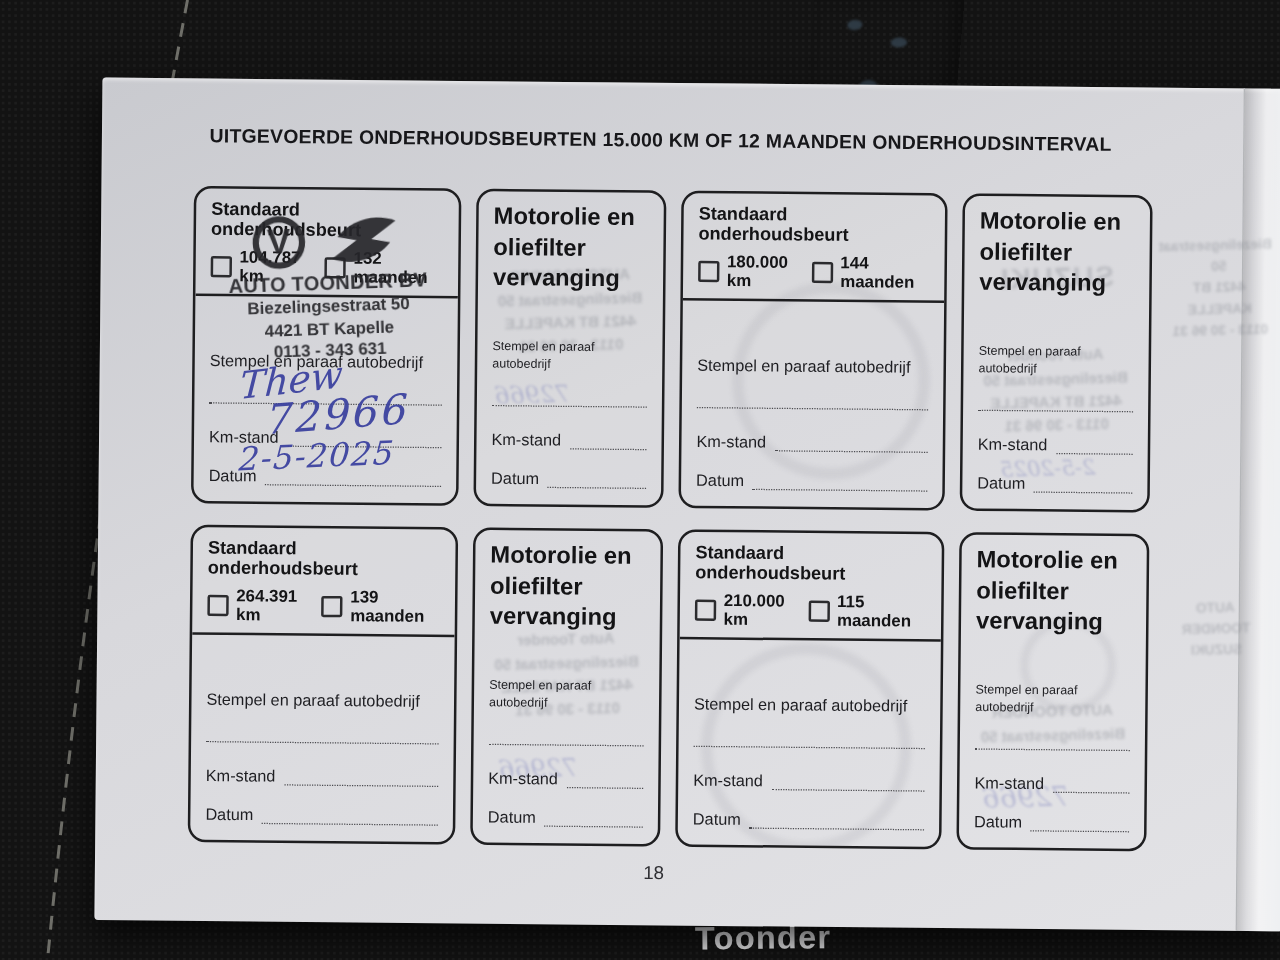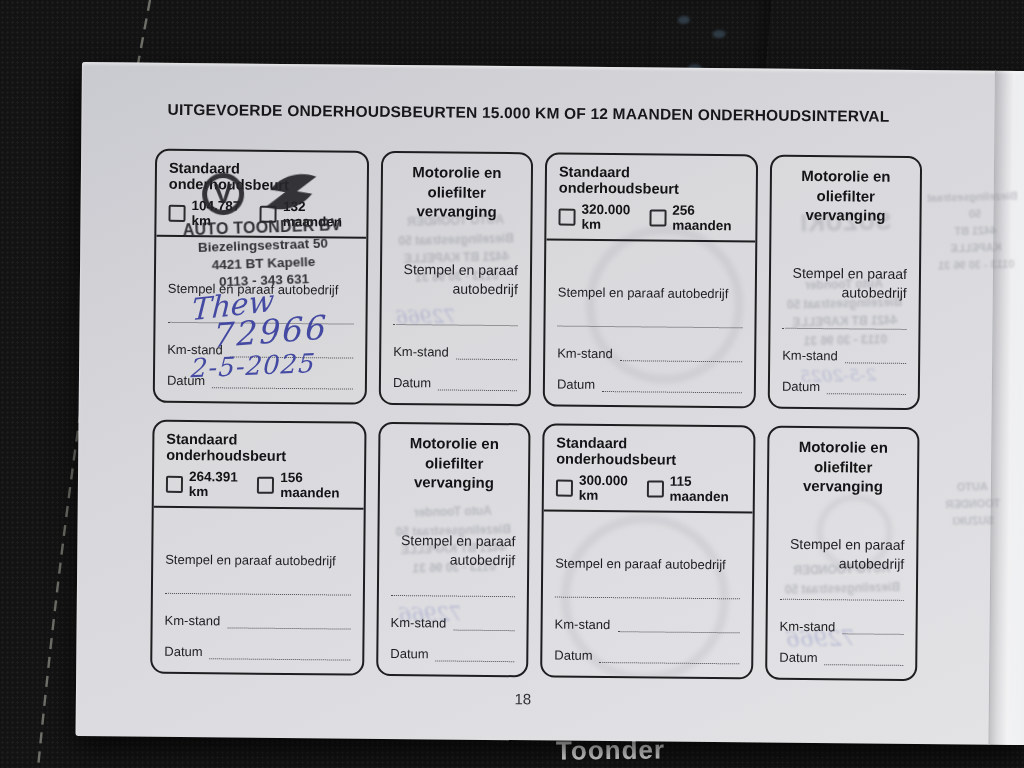--- a/index.html
+++ b/index.html
@@ -52,28 +52,28 @@
     display:grid;grid-template-columns:214px 152px 213px 152px;
     column-gap:12px;row-gap:17px;
   }
   .box{
     position:relative;height:254px;box-sizing:border-box;
     border:2.2px solid #1e1e20;border-radius:14px;
     display:flex;flex-direction:column;padding:9px 12px 13px;
     background:rgba(255,255,255,.05);overflow:hidden;
   }
   .box-head{font-weight:bold;font-size:14.5px;color:#141416;position:relative;z-index:2;}
-  .oil .box-head{font-size:15px;line-height:1.3;text-align:center;}
+  .oil .box-head{font-size:19px;line-height:1.3;}
   .check-row{display:flex;align-items:center;gap:6px;margin-top:6px;font-weight:bold;font-size:13.5px;color:#141416;position:relative;z-index:2;}
   .chk{width:13px;height:13px;border:2px solid #2b2b2e;border-radius:2px;flex:none;background:transparent;}
   .chk-label{margin-right:12px;}
   .rule{border-bottom:2px solid #1e1e20;margin:7px -12px 0;position:relative;z-index:2;}
   .spacer{flex:1;}
   .field-label{font-size:13px;color:#1e1e22;position:relative;z-index:2;}
-  .oil .field-label{font-size:14px;line-height:1.35;text-align:right;}
+  .oil .field-label{font-size:10px;line-height:1.35;}
   .dotline{border-bottom:1.8px dotted #4c4c50;height:26px;margin-bottom:3px;position:relative;z-index:2;}
   .frow{display:flex;align-items:flex-end;gap:7px;font-size:13px;color:#1e1e22;height:31px;position:relative;z-index:2;}
   .dotfill{flex:1;border-bottom:1.8px dotted #4c4c50;}
   .page-num{position:absolute;left:0;right:56px;top:624px;text-align:center;font-size:15px;color:#303034;}
   
   .stamp{
     position:absolute;left:4px;right:2px;top:20px;text-align:center;
     color:#27272b;transform:rotate(-2.5deg);opacity:.92;filter:blur(.2px);
     pointer-events:none;z-index:3;
   }
@@ -187,23 +187,23 @@
       <div class="frow">
         <span class="lbl">Datum</span>
         <span class="dotfill"></span>
       </div>
     </div>
 
     <div class="box wide">
       <div class="box-head">Standaard onderhoudsbeurt</div>
       <div class="check-row">
         <span class="chk"></span>
-        <span class="chk-label">320.000 km</span>
-        <span class="chk"></span>
-        <span class="chk-label">256 maanden</span>
+        <span class="chk-label">180.000 km</span>
+        <span class="chk"></span>
+        <span class="chk-label">144 maanden</span>
       </div>
       <div class="rule"></div>
       <div class="bleed bleed-circle" style="width:140px;height:140px;left:40px;top:70px;"></div>
       <div class="spacer"></div>
       <div class="field-label">Stempel en paraaf autobedrijf</div>
       <div class="dotline"></div>
       <div class="frow">
         <span class="lbl">Km-stand</span>
         <span class="dotfill"></span>
       </div>
@@ -241,21 +241,21 @@
         <span class="dotfill"></span>
       </div>
     </div>
 
     <div class="box wide">
       <div class="box-head">Standaard onderhoudsbeurt</div>
       <div class="check-row">
         <span class="chk"></span>
         <span class="chk-label">264.391 km</span>
         <span class="chk"></span>
-        <span class="chk-label">156 maanden</span>
+        <span class="chk-label">139 maanden</span>
       </div>
       <div class="rule"></div>
       <div class="spacer"></div>
       <div class="field-label">Stempel en paraaf autobedrijf</div>
       <div class="dotline"></div>
       <div class="frow">
         <span class="lbl">Km-stand</span>
         <span class="dotfill"></span>
       </div>
       <div class="frow">
@@ -289,21 +289,21 @@
       <div class="frow">
         <span class="lbl">Datum</span>
         <span class="dotfill"></span>
       </div>
     </div>
 
     <div class="box wide">
       <div class="box-head">Standaard onderhoudsbeurt</div>
       <div class="check-row">
         <span class="chk"></span>
-        <span class="chk-label">300.000 km</span>
+        <span class="chk-label">210.000 km</span>
         <span class="chk"></span>
         <span class="chk-label">115 maanden</span>
       </div>
       <div class="rule"></div>
       <div class="bleed bleed-circle" style="width:150px;height:150px;left:18px;top:88px;"></div>
       <div class="spacer"></div>
       <div class="field-label">Stempel en paraaf autobedrijf</div>
       <div class="dotline"></div>
       <div class="frow">
         <span class="lbl">Km-stand</span>

